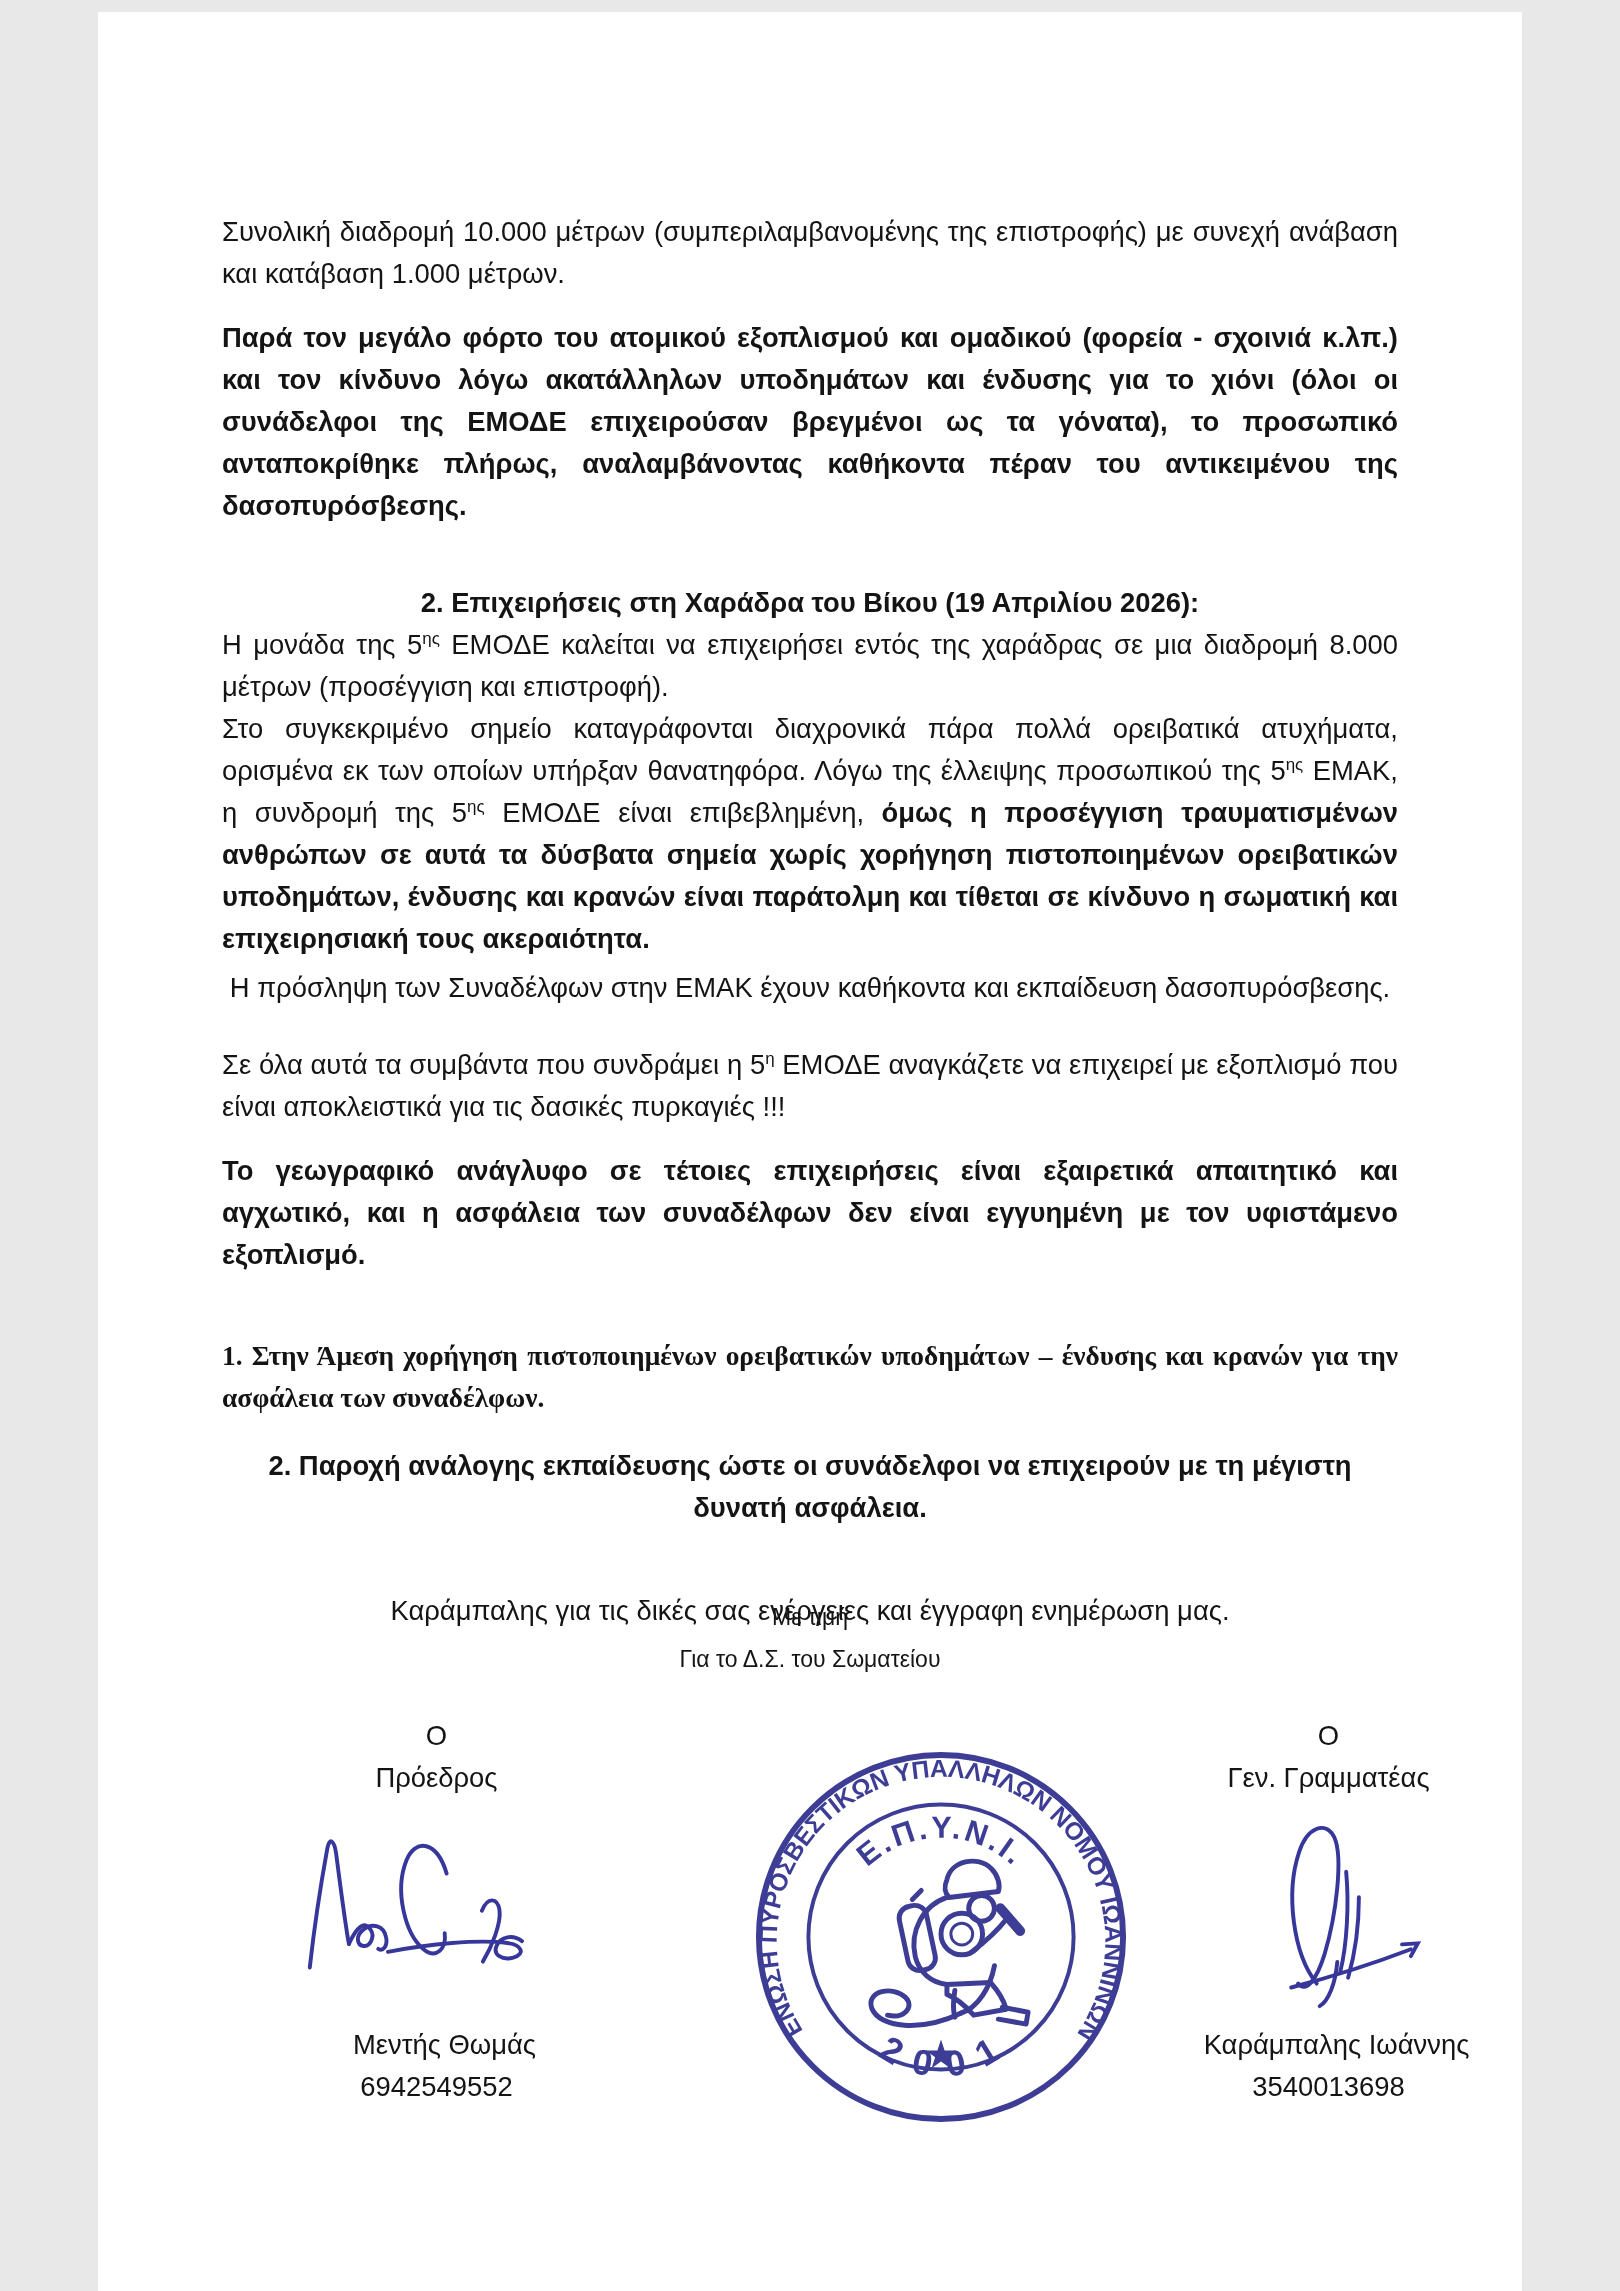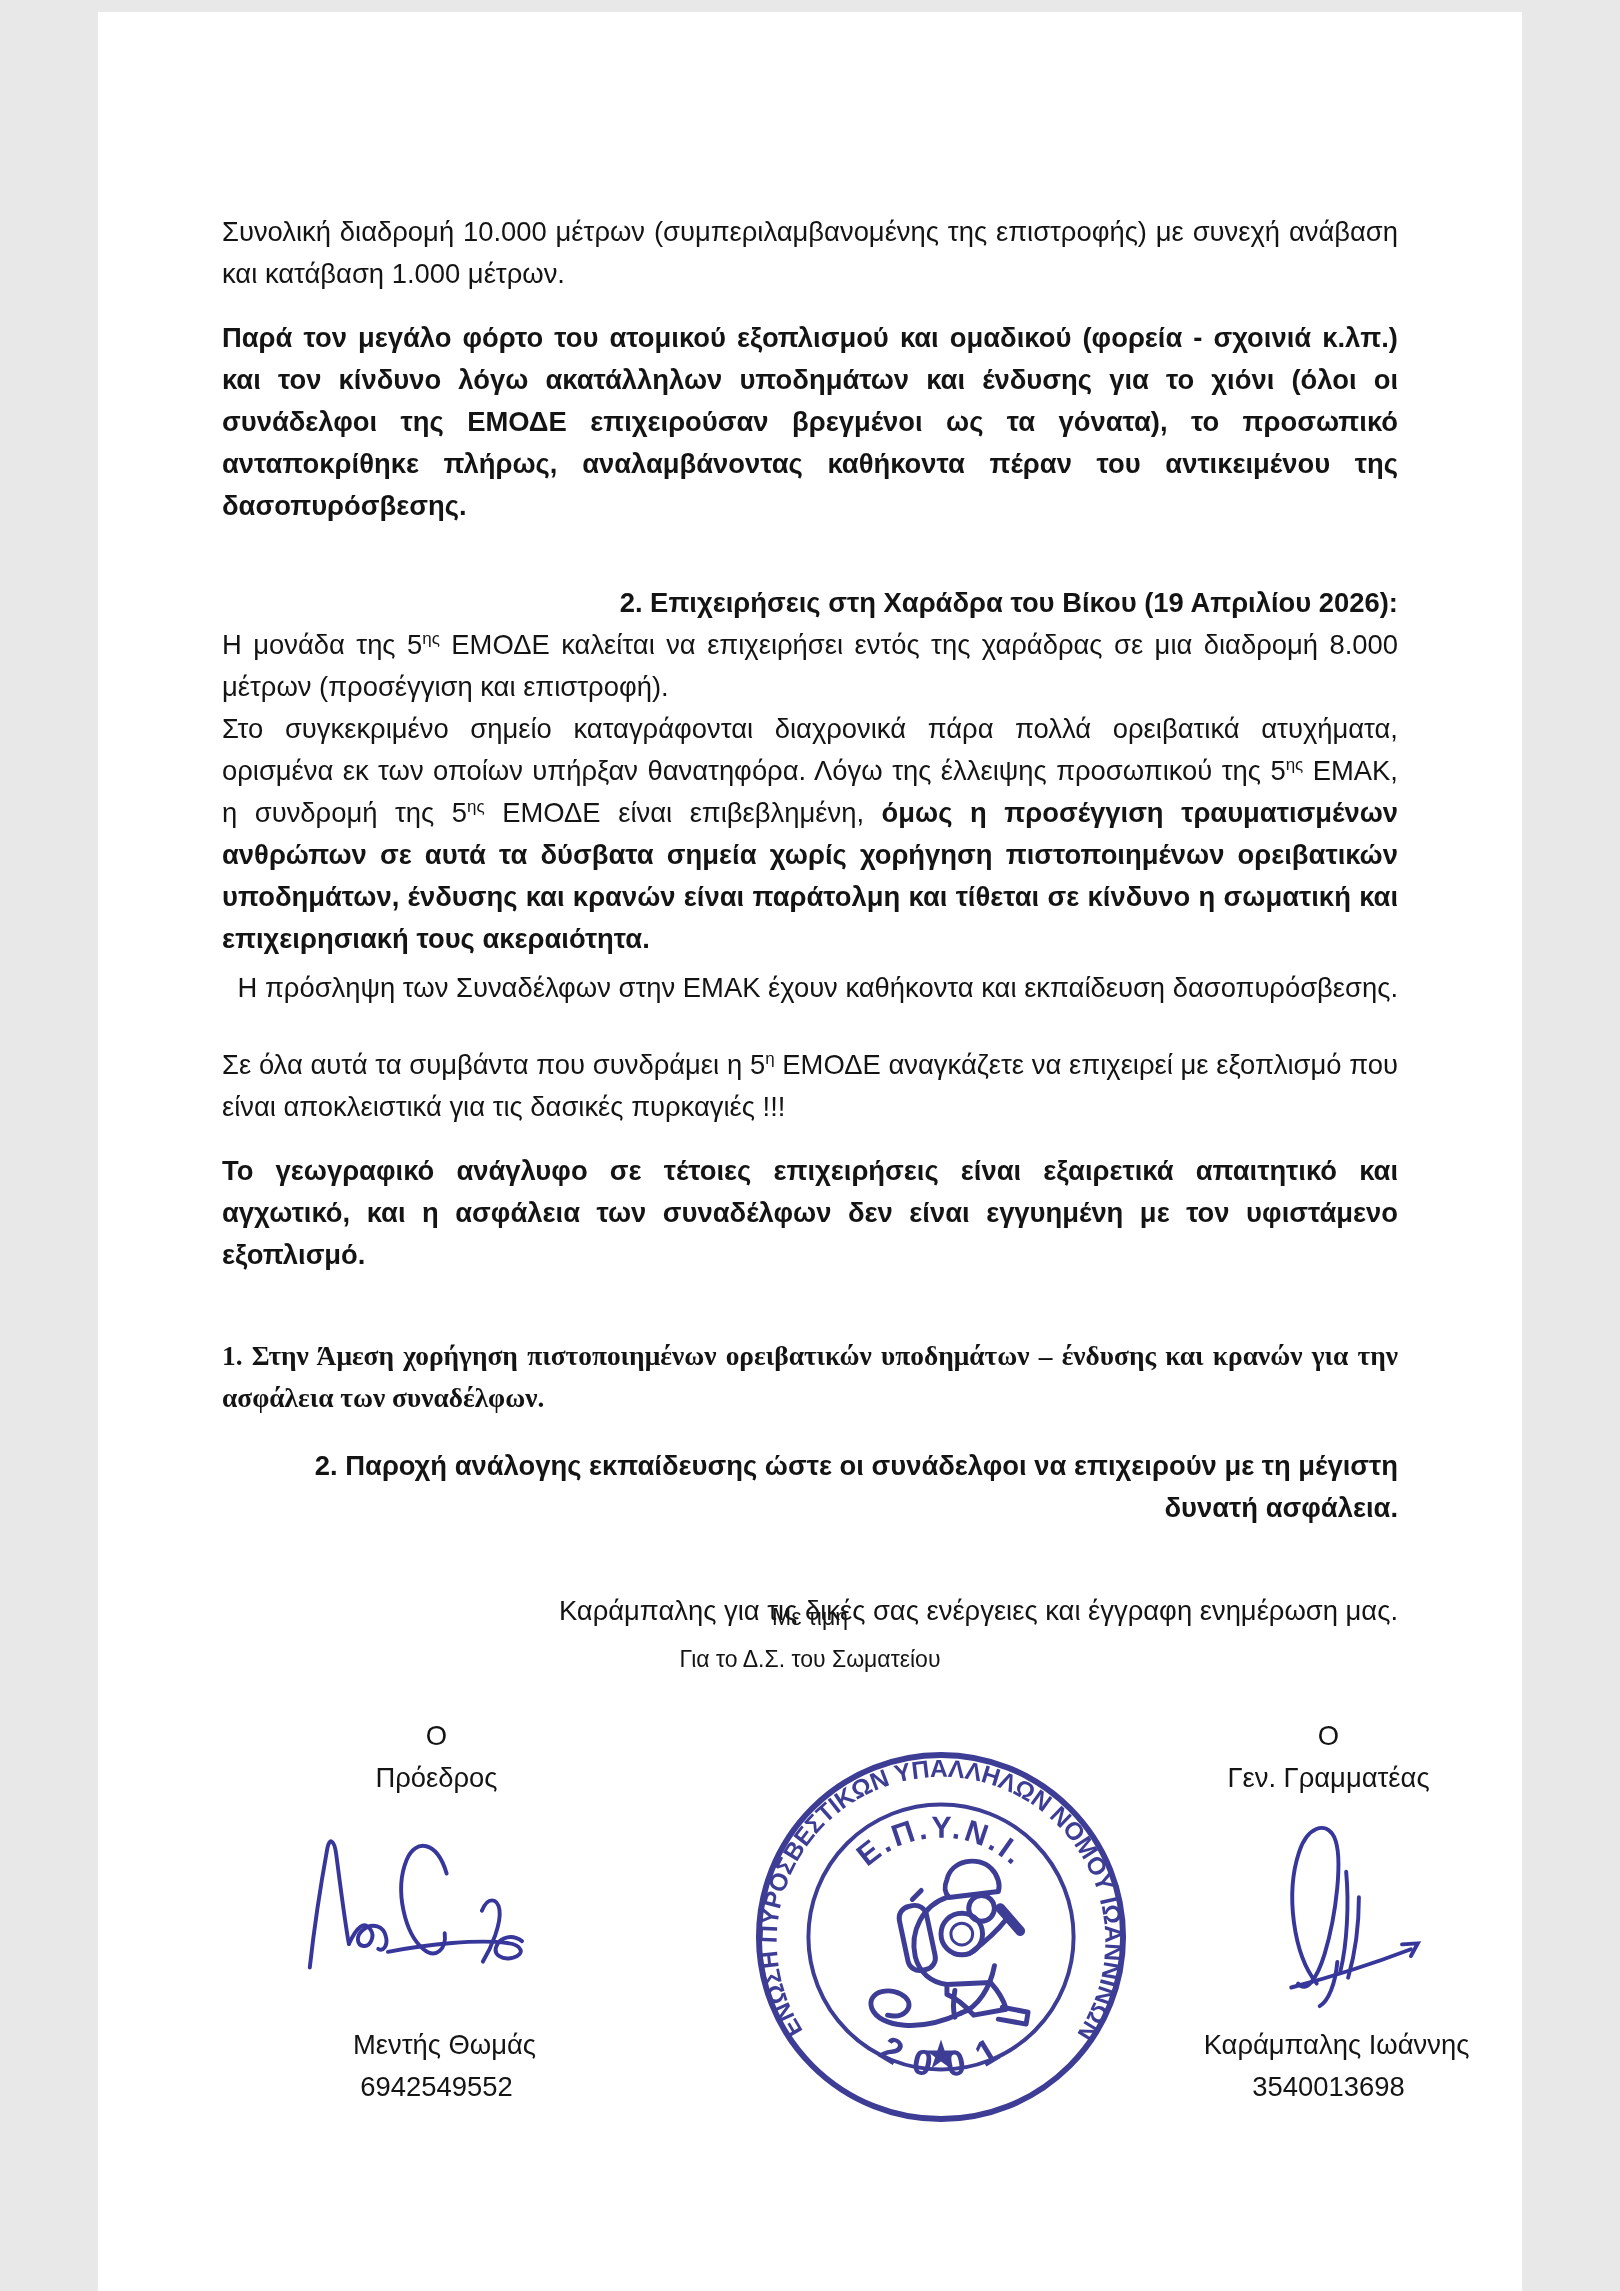--- a/index.html
+++ b/index.html
@@ -3,21 +3,21 @@
 <meta charset="utf-8">
 <style>
   html,body{margin:0;padding:0;background:#e8e8e8;}
   .page{
     position:relative;width:1424px;height:2292px;background:#ffffff;
     font-family:"Liberation Sans",sans-serif;color:#141414;overflow:hidden;
     margin:12px auto;
   }
   .content{position:absolute;left:124px;right:124px;top:199px;}
   .para{margin:0;font-size:27.4px;line-height:42px;text-align:justify;}
-  .single{text-align:right;}
+  .single{text-align:center;}
   .bold{font-weight:bold;}
   .underline{text-decoration:underline;}
   sup{font-size:0.62em;vertical-align:super;line-height:0;}
   .mb-route{margin-bottom:21.6px;}
   .mb-burden{margin-bottom:55px;}
   .mb-accidents{margin-bottom:7.8px;}
   .mb-hiring{margin-bottom:35px;}
   .mb-incidents{margin-bottom:21.6px;}
   .mb-terrain{margin-bottom:59px;}
   .mb-request{margin-bottom:37px;}

